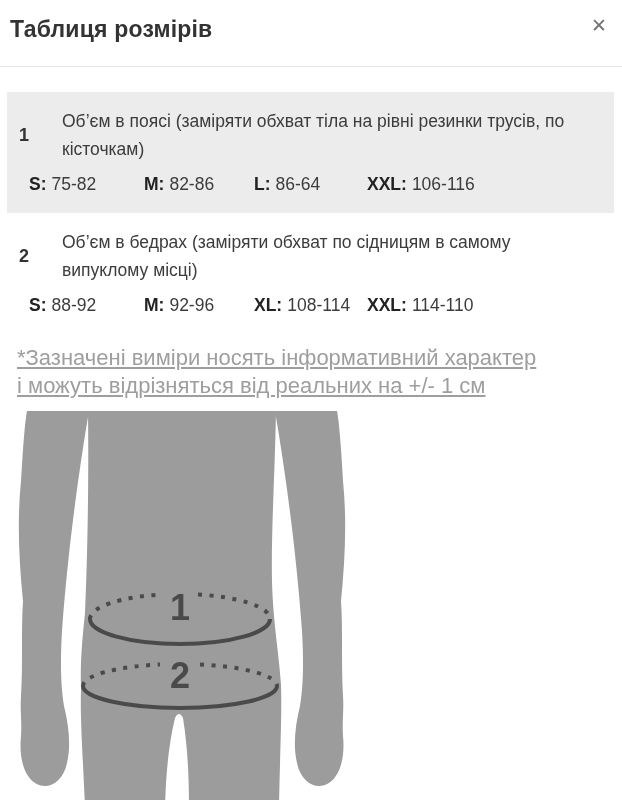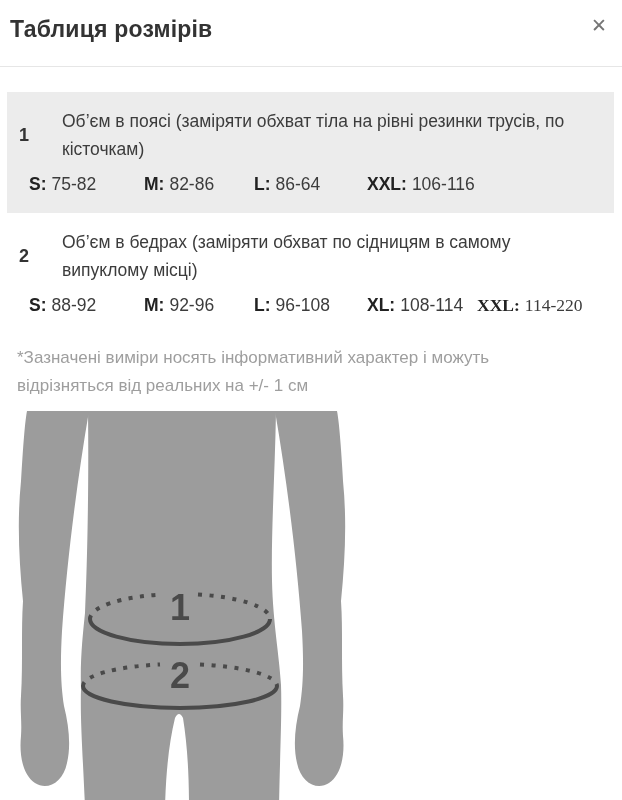--- a/index.html
+++ b/index.html
@@ -45,21 +45,21 @@
   }
   .size-cell b { font-weight: 700; color: #222222; margin-right: 5px; }
   .size-cell:nth-child(1) { width: 115px; }
   .size-cell:nth-child(2) { width: 110px; }
   .size-cell:nth-child(3) { width: 113px; }
   .size-cell:nth-child(4) { width: 110px; }
   .size-cell:nth-child(5) { flex: 1; font-family: Liberation Serif, serif; }
 
   .note {
     margin: 10px 0 0; padding: 0 10px;
-    font-size: 17px; line-height: 28px; color: #9e9e9e; max-width: 545px;
+    font-size: 22px; line-height: 28px; color: #9e9e9e; max-width: 545px; text-decoration: underline;
   }
 
   
   .figure-wrap { margin: 11px 0 0 10px; width: 330px; height: 396px; }
   .figure-wrap svg { display: block; }
   .fig-label {
     font-family: "Liberation Sans", "DejaVu Sans", sans-serif;
     font-size: 36px; font-weight: 700;
   }
 </style>
@@ -91,23 +91,22 @@
     </div>
 
     <div class="size-block">
       <div class="block-head">
         <div class="block-num">2</div>
         <div class="block-desc">Об’єм в бедрах (заміряти обхват по сідницям в самому випуклому місці)</div>
       </div>
       <div class="sizes-row">
         <span class="size-cell"><b>S:</b><span>88-92</span></span>
         <span class="size-cell"><b>M:</b><span>92-96</span></span>
-        <span class="size-cell"><b>L:</b><span>96-108</span></span>
         <span class="size-cell"><b>XL:</b><span>108-114</span></span>
-        <span class="size-cell"><b>XXL:</b><span>114-220</span></span>
+        <span class="size-cell"><b>XXL:</b><span>114-110</span></span>
       </div>
     </div>
 
     <div class="note">*Зазначені виміри носять інформативний характер і можуть відрізняться від реальних на +/- 1 см</div>
 
     <div class="figure-wrap">
       <svg width="330" height="396" viewBox="0 0 330 396" xmlns="http://www.w3.org/2000/svg">
         <g fill="#9c9c9c" stroke="none">
 
           <path d="

